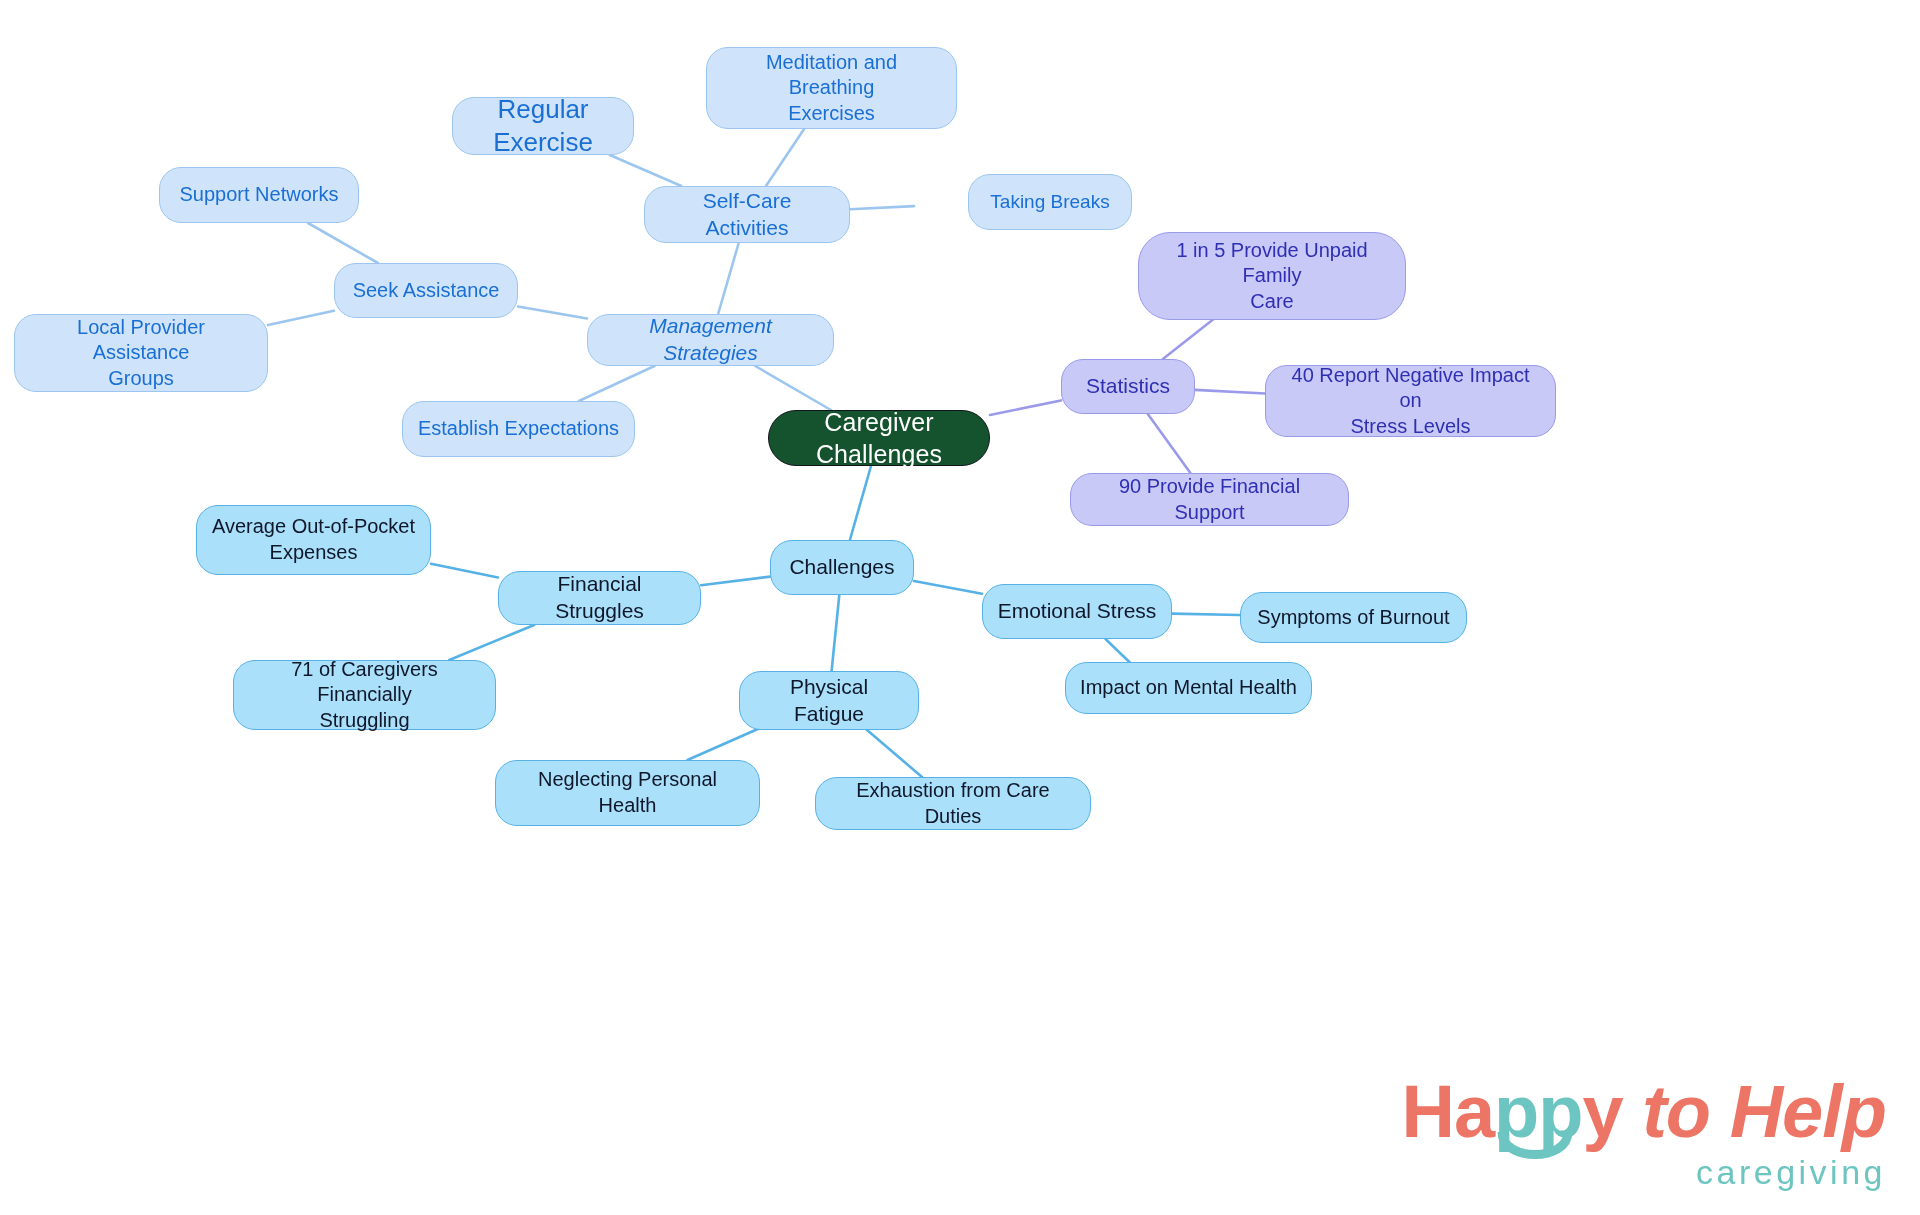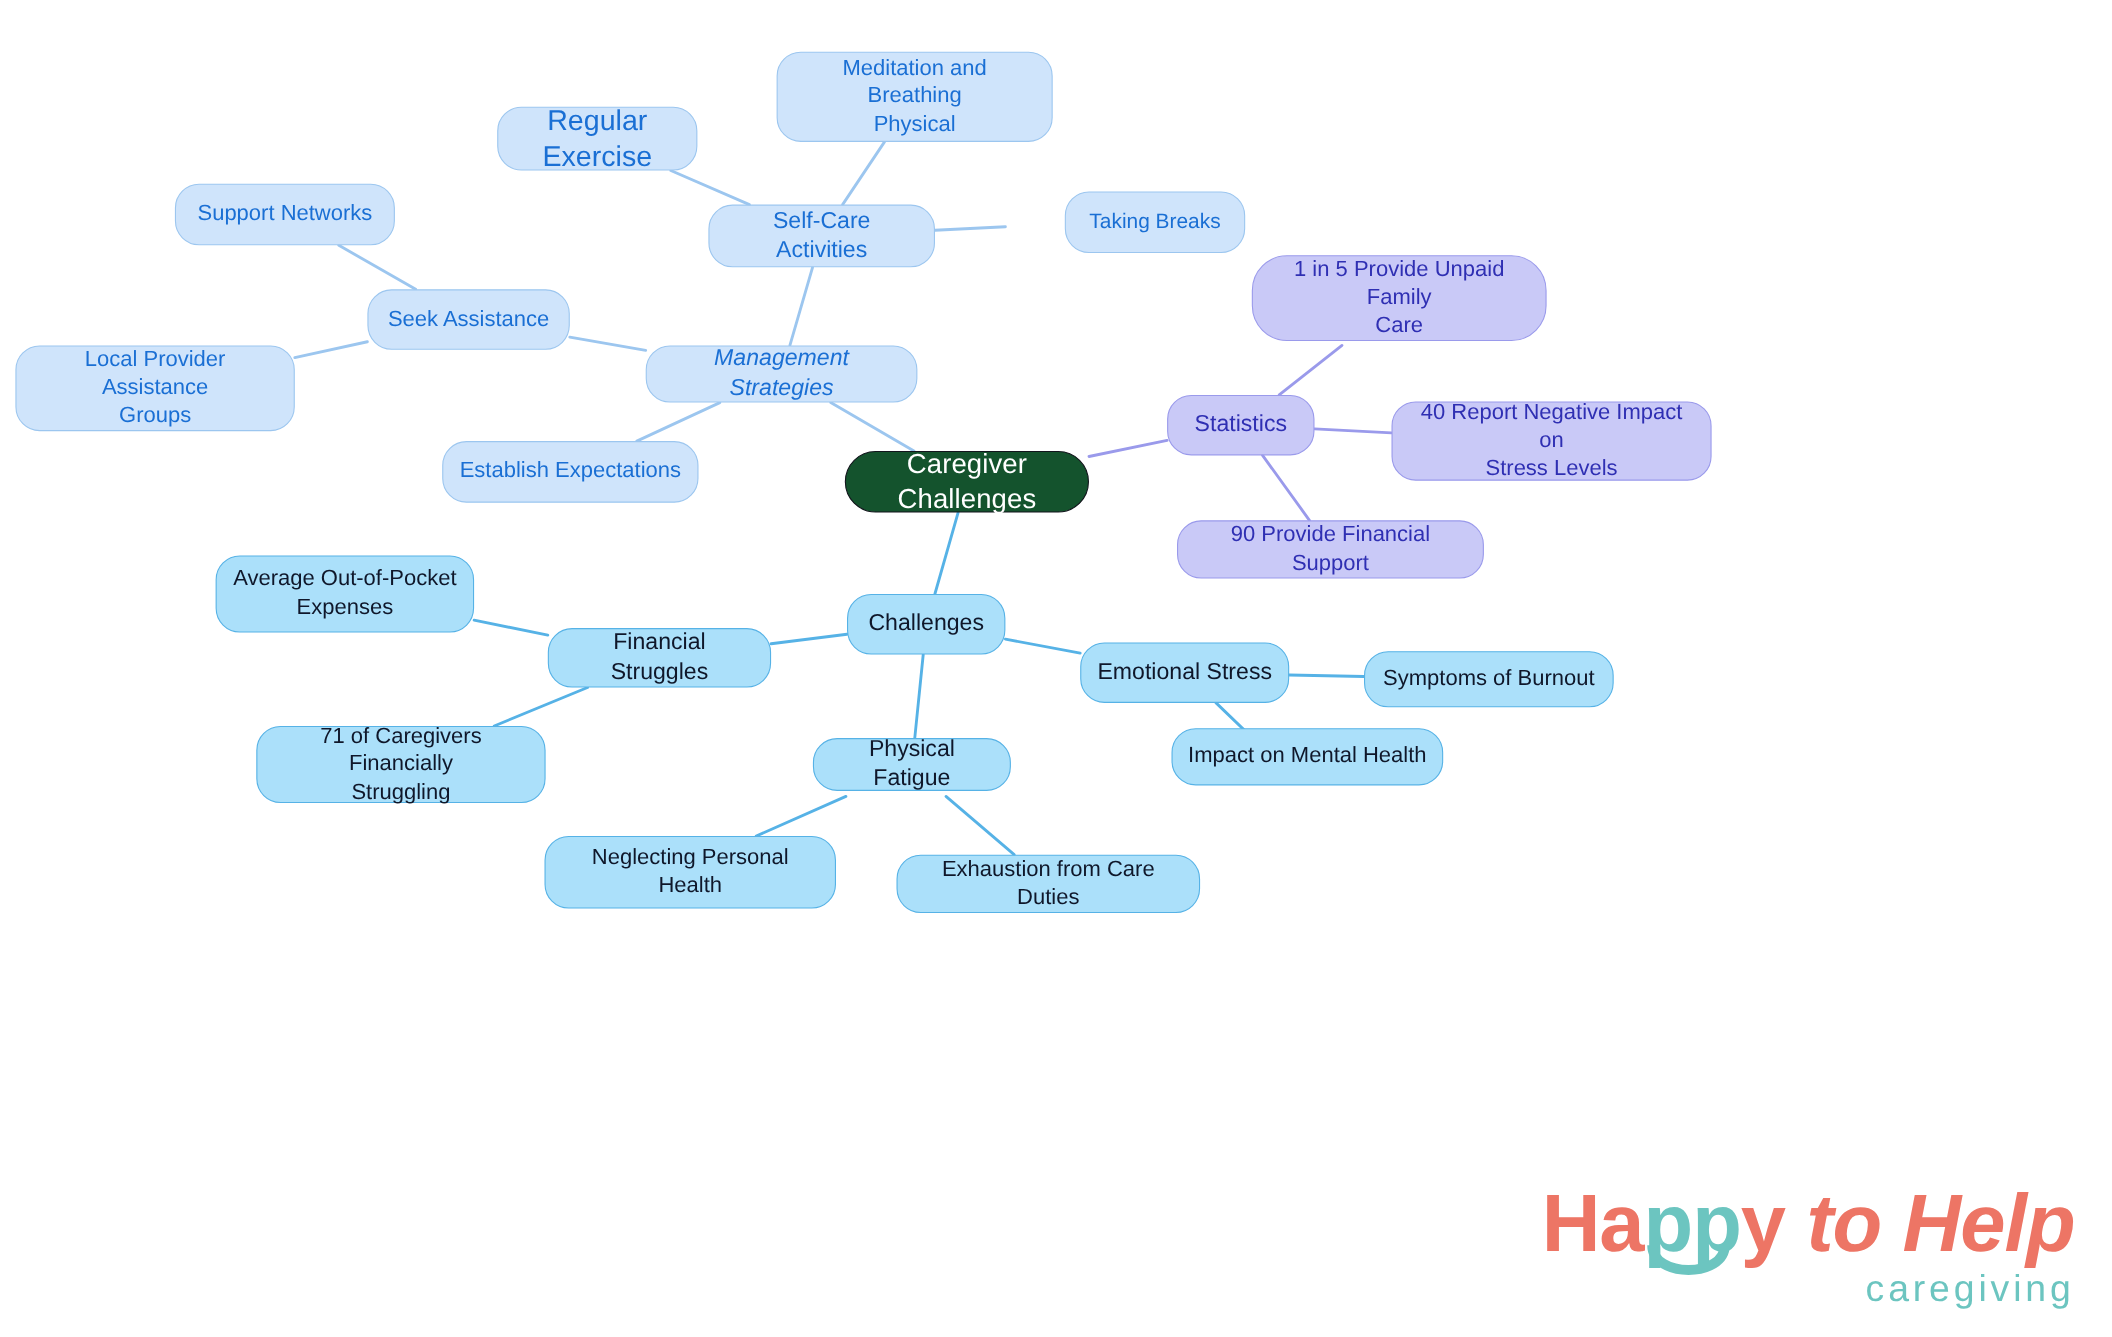--- a/index.html
+++ b/index.html
@@ -105,39 +105,39 @@
       <line x1="770.0" y1="576.6" x2="701.0" y2="585.2" stroke="#56b2e6" stroke-width="2.6" stroke-linecap="round"></line>
       <line x1="498.0" y1="577.4" x2="431.0" y2="563.8" stroke="#56b2e6" stroke-width="2.6" stroke-linecap="round"></line>
       <line x1="534.1" y1="625.0" x2="449.3" y2="660.0" stroke="#56b2e6" stroke-width="2.6" stroke-linecap="round"></line>
     </svg>
 
   <div id="node-layer">
       <div class="node n-root" style="left: 768px; top: 410px; width: 222px; height: 56px; font-size: 25px;">Caregiver Challenges</div>
       <div class="node n-blue" style="left: 587px; top: 314px; width: 247px; height: 52px; font-size: 21px; font-style: italic;">Management Strategies</div>
       <div class="node n-blue" style="left: 644px; top: 186px; width: 206px; height: 57px; font-size: 21px;">Self-Care Activities</div>
       <div class="node n-blue" style="left: 706px; top: 47px; width: 251px; height: 82px; font-size: 20px;">Meditation and Breathing
-Physical</div>
+Exercises</div>
       <div class="node n-blue" style="left: 452px; top: 97px; width: 182px; height: 58px; font-size: 26px;">Regular Exercise</div>
       <div class="node n-blue" style="left: 968px; top: 174px; width: 164px; height: 56px; font-size: 19px;">Taking Breaks</div>
       <div class="node n-blue" style="left: 334px; top: 263px; width: 184px; height: 55px; font-size: 20px;">Seek Assistance</div>
       <div class="node n-blue" style="left: 159px; top: 167px; width: 200px; height: 56px; font-size: 20px;">Support Networks</div>
       <div class="node n-blue" style="left: 14px; top: 314px; width: 254px; height: 78px; font-size: 20px;">Local Provider Assistance
 Groups</div>
       <div class="node n-blue" style="left: 402px; top: 401px; width: 233px; height: 56px; font-size: 20px;">Establish Expectations</div>
       <div class="node n-purple" style="left: 1061px; top: 359px; width: 134px; height: 55px; font-size: 21px;">Statistics</div>
-      <div class="node n-purple" style="left: 1138px; top: 232px; width: 268px; height: 78px; font-size: 20px; border-radius: 32px;">1 in 5 Provide Unpaid Family
+      <div class="node n-purple" style="left: 1138px; top: 232px; width: 268px; height: 88px; font-size: 20px; border-radius: 32px;">1 in 5 Provide Unpaid Family
 Care</div>
       <div class="node n-purple" style="left: 1265px; top: 365px; width: 291px; height: 72px; font-size: 20px;">40 Report Negative Impact on
 Stress Levels</div>
       <div class="node n-purple" style="left: 1070px; top: 473px; width: 279px; height: 53px; font-size: 20px;">90 Provide Financial Support</div>
       <div class="node n-sky" style="left: 770px; top: 540px; width: 144px; height: 55px; font-size: 21px;">Challenges</div>
       <div class="node n-sky" style="left: 982px; top: 584px; width: 190px; height: 55px; font-size: 21px;">Emotional Stress</div>
       <div class="node n-sky" style="left: 1240px; top: 592px; width: 227px; height: 51px; font-size: 20px;">Symptoms of Burnout</div>
       <div class="node n-sky" style="left: 1065px; top: 662px; width: 247px; height: 52px; font-size: 20px;">Impact on Mental Health</div>
-      <div class="node n-sky" style="left: 739px; top: 671px; width: 180px; height: 48px; font-size: 21px;">Physical Fatigue</div>
+      <div class="node n-sky" style="left: 739px; top: 671px; width: 180px; height: 59px; font-size: 21px;">Physical Fatigue</div>
       <div class="node n-sky" style="left: 495px; top: 760px; width: 265px; height: 66px; font-size: 20px;">Neglecting Personal Health</div>
       <div class="node n-sky" style="left: 815px; top: 777px; width: 276px; height: 53px; font-size: 20px;">Exhaustion from Care Duties</div>
       <div class="node n-sky" style="left: 498px; top: 571px; width: 203px; height: 54px; font-size: 21px;">Financial Struggles</div>
       <div class="node n-sky" style="left: 196px; top: 505px; width: 235px; height: 70px; font-size: 20px;">Average Out-of-Pocket
 Expenses</div>
       <div class="node n-sky" style="left: 233px; top: 660px; width: 263px; height: 70px; font-size: 20px;">71 of Caregivers Financially
 Struggling</div>
     </div>
 
   <div class="logo" style="right:34px; bottom:26px; text-align:right;">

